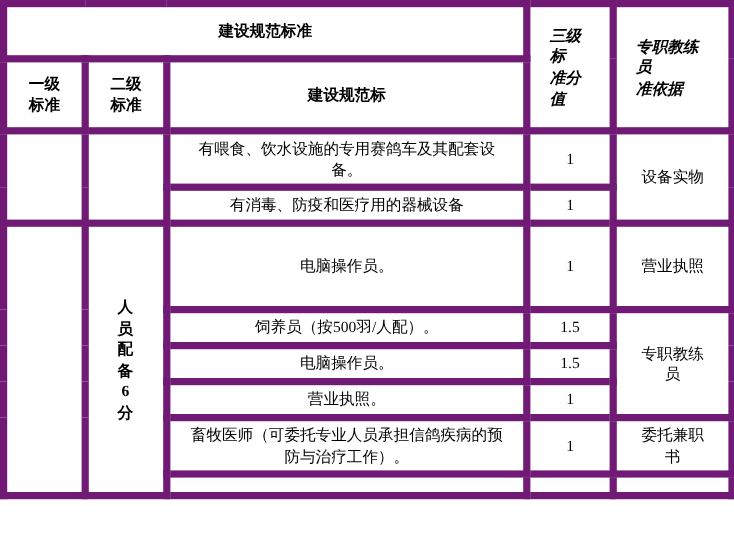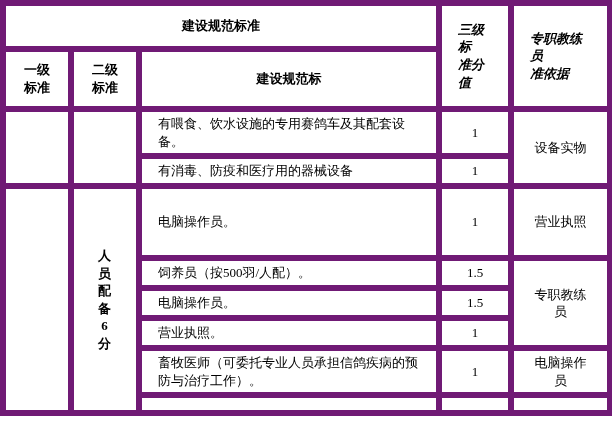--- a/index.html
+++ b/index.html
@@ -51,21 +51,21 @@
   .val {
     text-align: center;
     font-family: "Liberation Serif", "DejaVu Serif", serif;
     font-size: 13px;
   }
   .basis {
     text-align: center;
     font-size: 13px;
   }
   .item {
-    text-align: left;
+    text-align: center;
     font-size: 13px;
   }
   .vert-label {
     text-align: center;
     font-weight: bold;
     font-size: 14px;
     letter-spacing: 1px;
     line-height: 1.5;
     padding: 4px 2px;
   }
@@ -147,21 +147,21 @@
         <td class="item nowrap-cn">电脑操作员。</td>
         <td class="val">1.5</td>
       </tr>
       <tr class="row-std">
         <td class="item nowrap-cn">营业执照。</td>
         <td class="val">1</td>
       </tr>
       <tr class="row-tall">
         <td class="item nowrap-cn">畜牧医师（可委托专业人员承担信鸽疾病的预防与治疗工作）。</td>
         <td class="val">1</td>
-        <td class="basis">电脑操作员</td>
+        <td class="basis">委托兼职书</td>
       </tr>
       <tr style="height:18px">
         <td class="item"></td>
         <td class="val"></td>
         <td class="basis"></td>
       </tr>
     </tbody>
   </table>
 </div>
 

